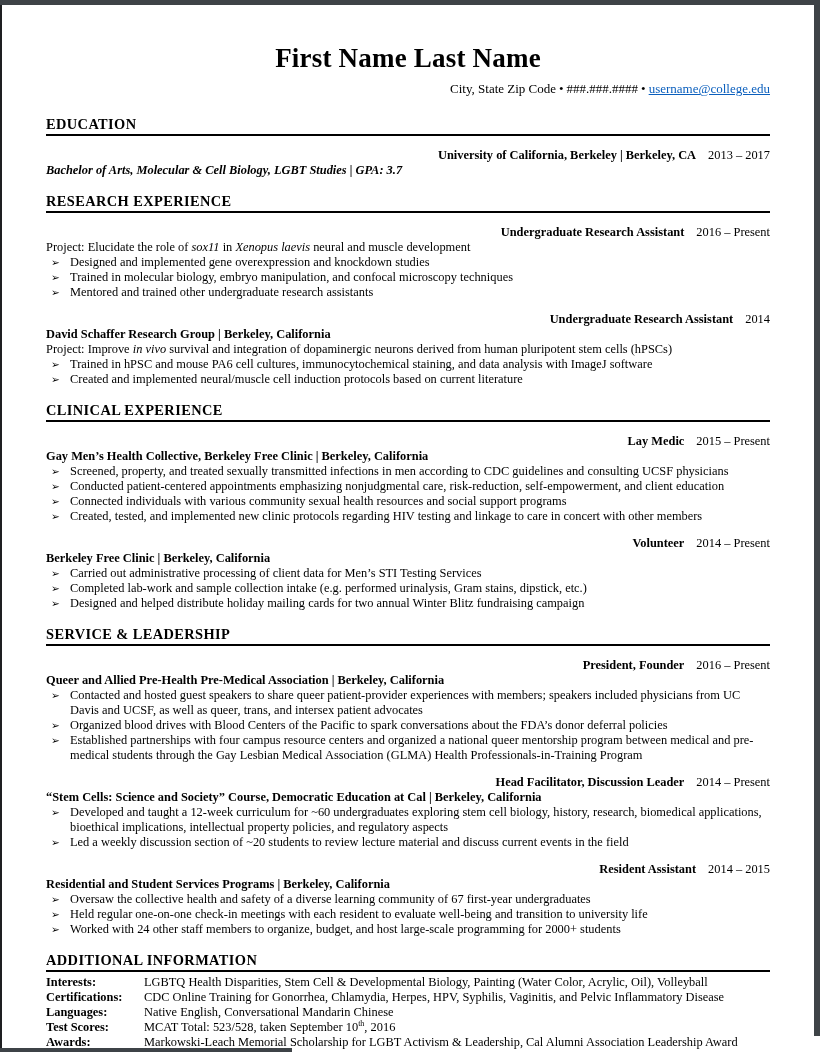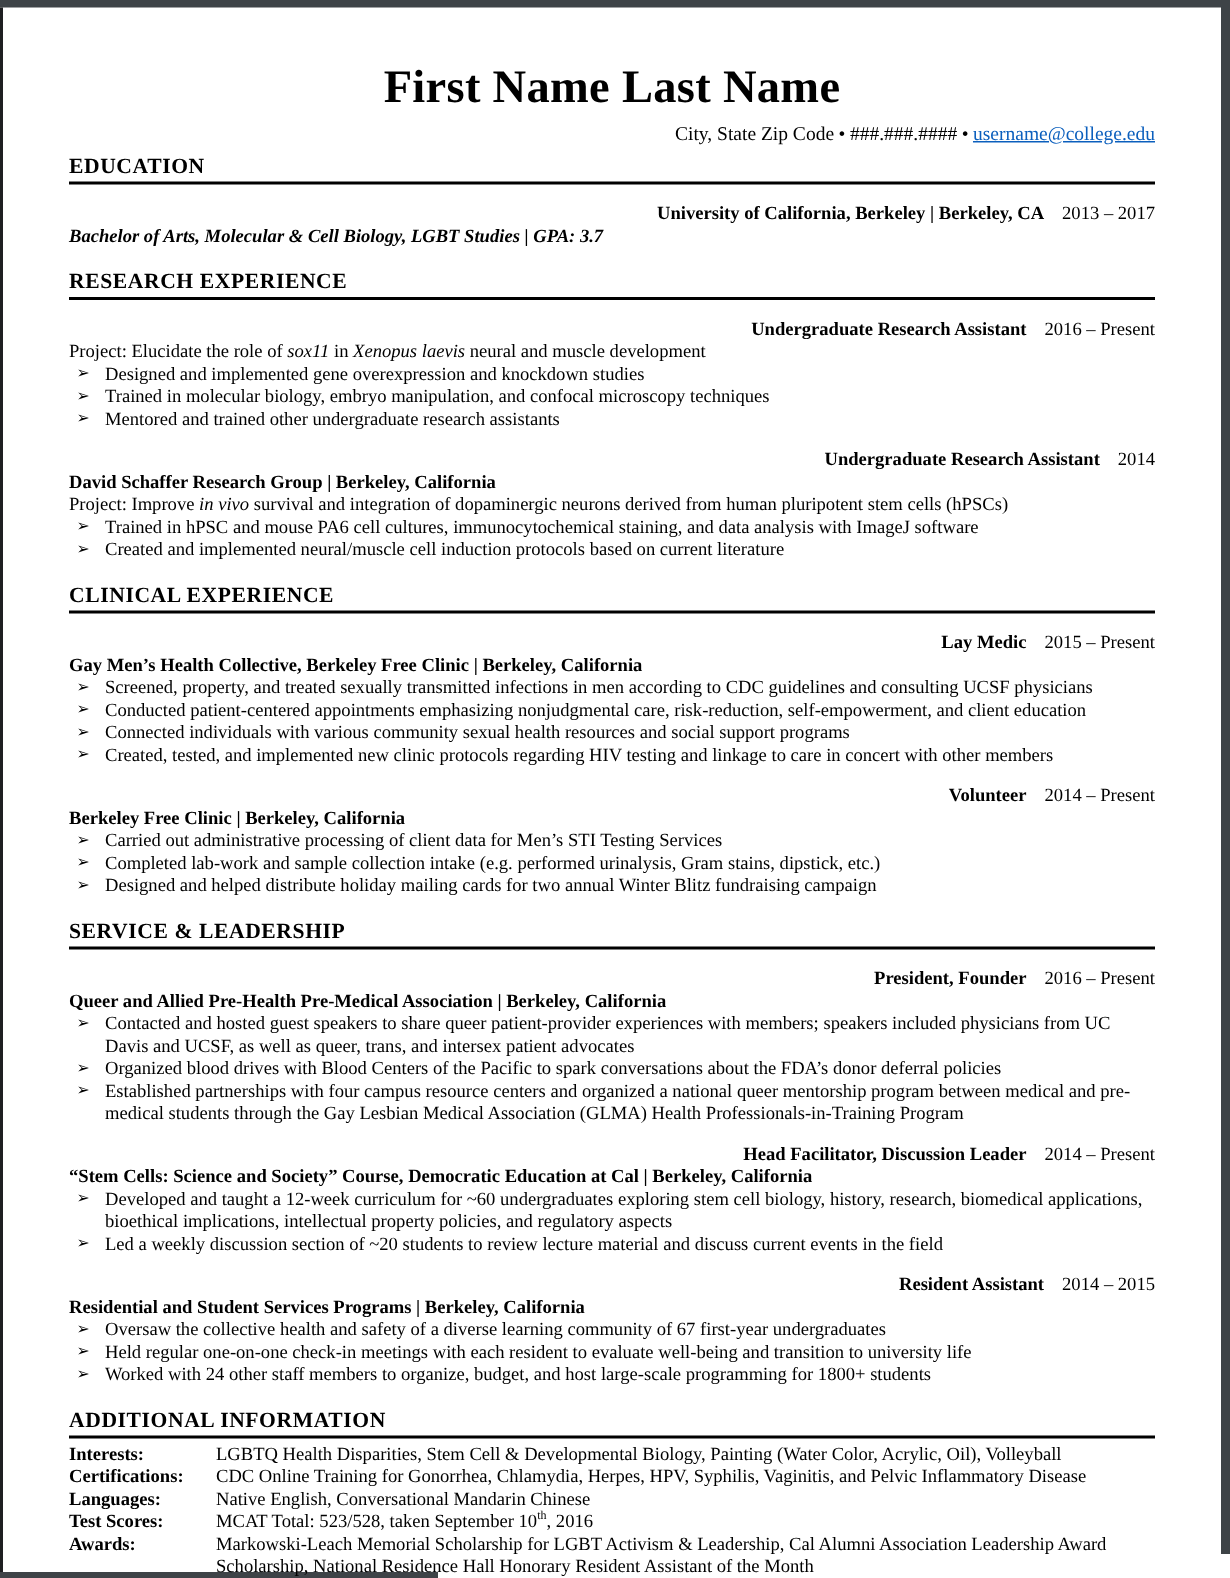--- a/index.html
+++ b/index.html
@@ -20,38 +20,38 @@
   .page {
     position: absolute;
     left: 2px; right: 6px; top: 5px; bottom: 4px;
     padding: 36px 44px 0 44px;
     font-size: 12.4px;
     line-height: 15px;
   }
 
   h1.name {
     margin: 0;
-    font-size: 31px;
+    font-size: 27px;
     line-height: 34px;
     font-weight: 700;
     text-align: center;
     letter-spacing: 0.2px;
   }
   .contact { text-align: right; font-size: 13px; margin-top: 6px; }
   .contact .sep { margin: 0 3px; }
   .contact a.email { color: var(--link, #0b5fbd); text-decoration: underline; cursor: pointer; }
 
   .section-title {
     font-size: 14.4px;
     line-height: 17px;
     font-weight: 700;
     letter-spacing: 0.4px;
     margin-top: 15px;
   }
-  .section:first-of-type .section-title { margin-top: 7px; }
+  .section:first-of-type .section-title { margin-top: 20px; }
   .section-rule { border-top: 2px solid #000; margin: 1px 0 3px 0; height: 0; }
 
   .entry { margin-top: 12px; }
   .section .entry:first-of-type { margin-top: 0; }
   .entry-head { display: flex; justify-content: flex-end; }
   .entry-role { font-weight: 700; }
   .entry-date { white-space: nowrap; margin-left: 12px; }
   .entry-org { font-weight: 700; }
   .entry-degree { font-weight: 700; font-style: italic; }
 
@@ -162,21 +162,21 @@
             <div class="bullet"><span class="bullet-marker">➢</span><span class="bullet-text"><span>Led a weekly discussion section of ~20 students to review lecture material and discuss current events in the field</span></span></div>
           </div>
           <div class="entry">
             <div class="entry-head">
               <span class="entry-role">Resident Assistant</span>
               <span class="entry-date">2014 – 2015</span>
             </div>
             <div class="entry-org">Residential and Student Services Programs | Berkeley, California</div>
             <div class="bullet"><span class="bullet-marker">➢</span><span class="bullet-text"><span>Oversaw the collective health and safety of a diverse learning community of 67 first-year undergraduates</span></span></div>
             <div class="bullet"><span class="bullet-marker">➢</span><span class="bullet-text"><span>Held regular one-on-one check-in meetings with each resident to evaluate well-being and transition to university life</span></span></div>
-            <div class="bullet"><span class="bullet-marker">➢</span><span class="bullet-text"><span>Worked with 24 other staff members to organize, budget, and host large-scale programming for 1800+ students</span></span></div>
+            <div class="bullet"><span class="bullet-marker">➢</span><span class="bullet-text"><span>Worked with 24 other staff members to organize, budget, and host large-scale programming for 2000+ students</span></span></div>
           </div>
         </section>
         <section class="section">
           <div class="section-title">ADDITIONAL INFORMATION</div>
           <div class="section-rule"></div>
           <div class="info-row">
             <span class="info-label">Interests:</span>
             <span class="info-value"><span>LGBTQ Health Disparities, Stem Cell &amp; Developmental Biology, Painting (Water Color, Acrylic, Oil), Volleyball</span></span>
           </div>
           <div class="info-row">

